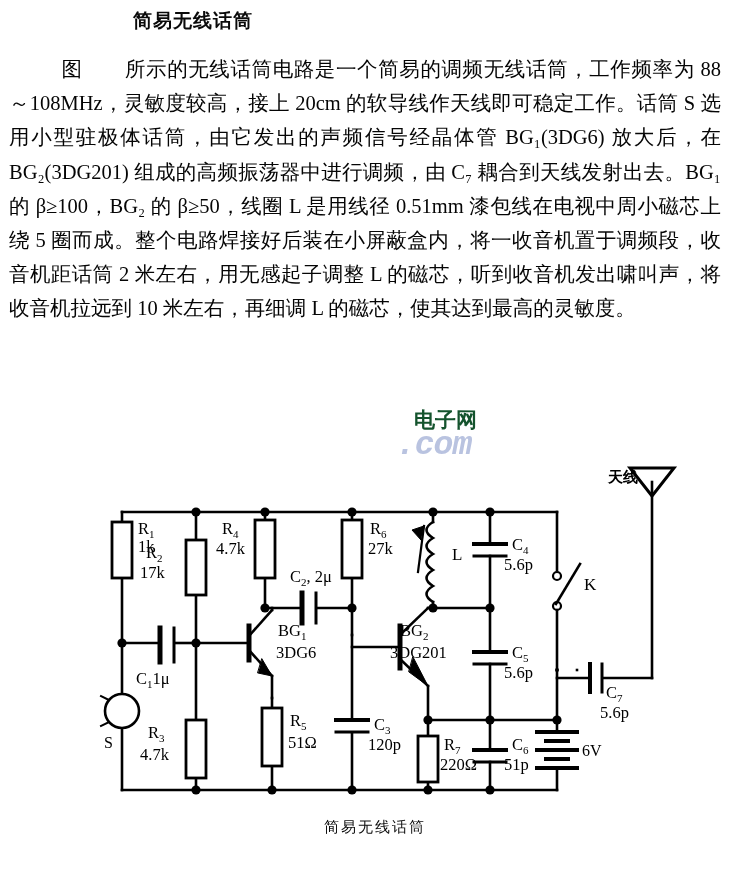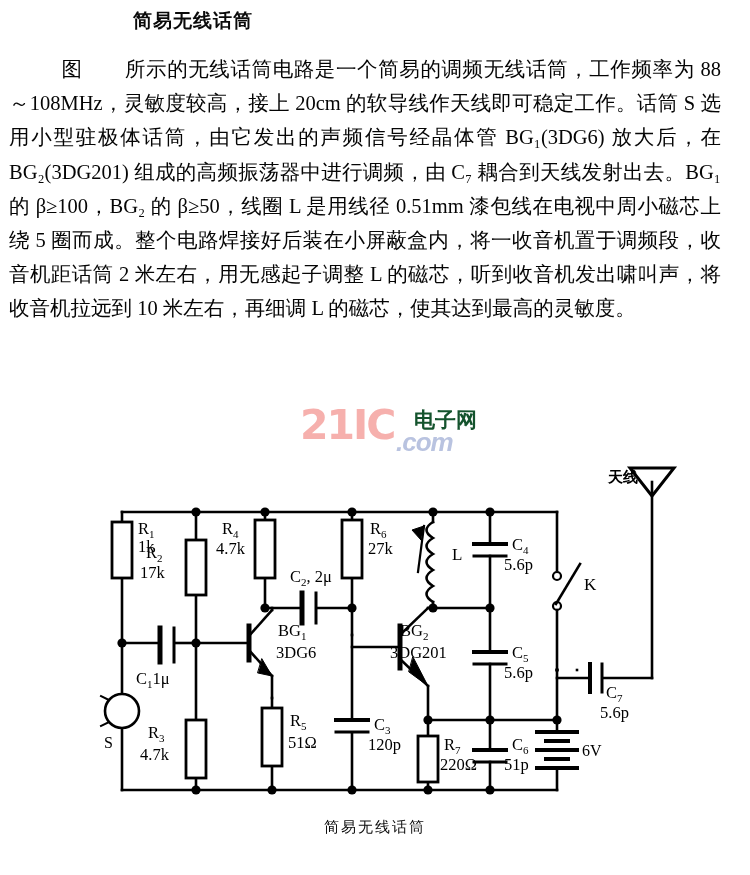--- a/index.html
+++ b/index.html
@@ -52,22 +52,22 @@
   }
   .wm-cn{
     position:absolute;left:114px;top:3px;
     font-family:"DejaVu Sans","Liberation Sans",sans-serif;
     font-weight:bold;font-size:21px;
     color:#14532d;
     letter-spacing:0px;
   }
   .wm-com{
     position:absolute;left:96px;top:24px;
-    font-family:Liberation Sans, sans-serif;
-    font-style:italic;font-weight:bold;font-size:26px;
+    font-family:Liberation Mono, monospace;
+    font-style:italic;font-weight:bold;font-size:33px;
     color:#b9c3e0;
     letter-spacing:-1px;
   }
 
   
   .circuit{position:absolute;left:0;top:430px;width:750px;height:380px;}
   .cap-title{
     position:absolute;left:0;top:818px;width:750px;
     text-align:center;
     font-family:"DejaVu Sans","Liberation Sans",sans-serif;
@@ -83,21 +83,20 @@
 
 <div class="page">
 
   <div class="doc-title">简易无线话筒</div>
 
   <div class="body-text">
     <p><span style="display:inline-block;width:52px;"></span><span>图　　所示的无线话筒电路是一个简易的调频无线话筒，工作频率为 88～108MHz，灵敏度较高，接上 20cm 的软导线作天线即可稳定工作。话筒 S 选用小型驻极体话筒，由它发出的声频信号经晶体管 BG₁(3DG6) 放大后，在 BG₂(3DG201) 组成的高频振荡器中进行调频，由 C₇ 耦合到天线发射出去。BG₁ 的 β≥100，BG₂ 的 β≥50，线圈 L 是用线径 0.51mm 漆包线在电视中周小磁芯上绕 5 圈而成。整个电路焊接好后装在小屏蔽盒内，将一收音机置于调频段，收音机距话筒 2 米左右，用无感起子调整 L 的磁芯，听到收音机发出啸叫声，将收音机拉远到 10 米左右，再细调 L 的磁芯，使其达到最高的灵敏度。</span></p>
   </div>
 
   <div class="watermark">
-    <div class="wm-21ic">21IC</div>
     <div class="wm-cn">电子网</div>
     <div class="wm-com">.com</div>
   </div>
 
   <div class="circuit">
   <svg width="750" height="380" viewBox="0 0 750 380" xmlns="http://www.w3.org/2000/svg">
     <g stroke="#000" stroke-width="2.6" fill="none" stroke-linecap="square">
 
       <path d="M122,82 L557,82"></path>
 

